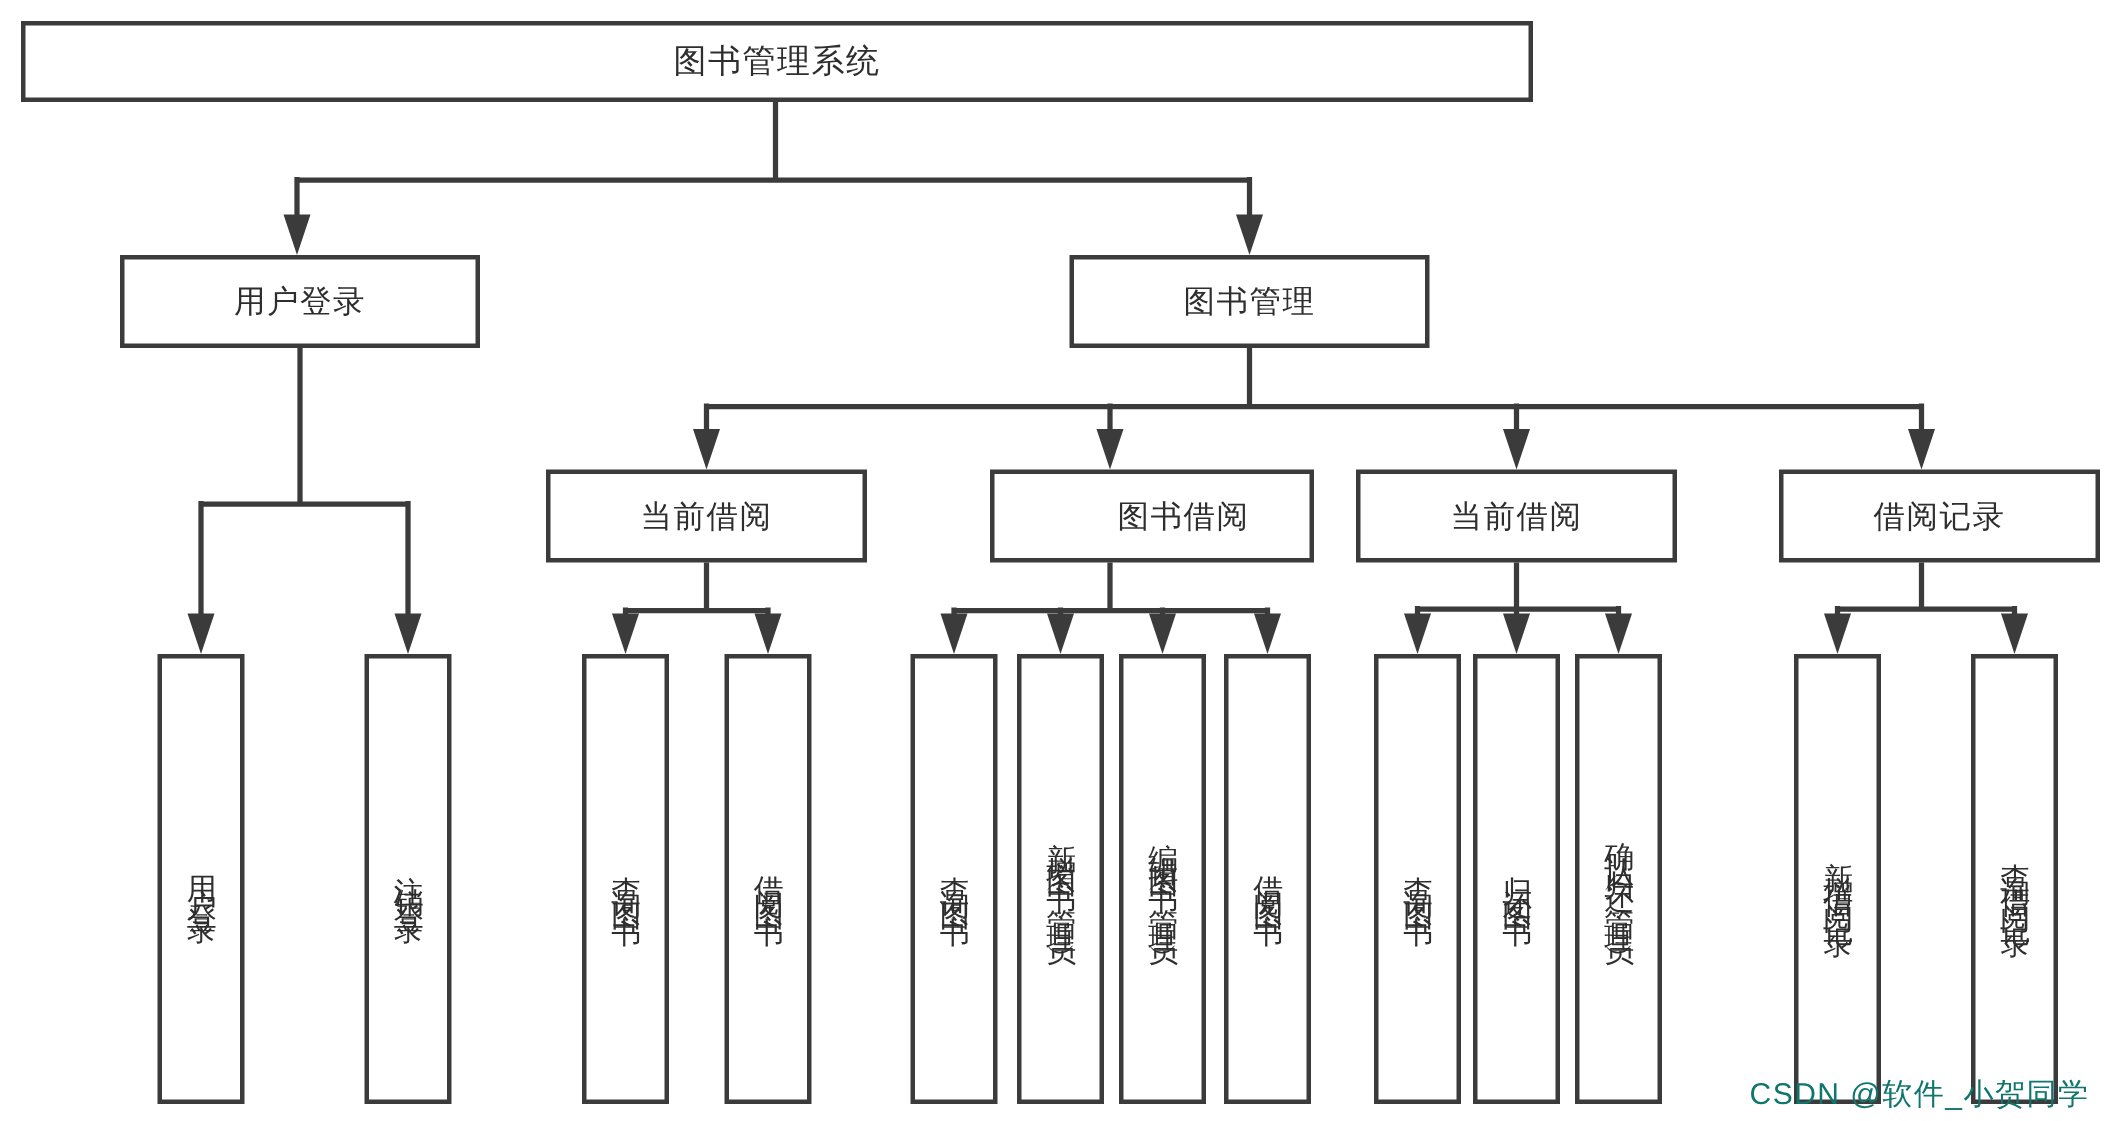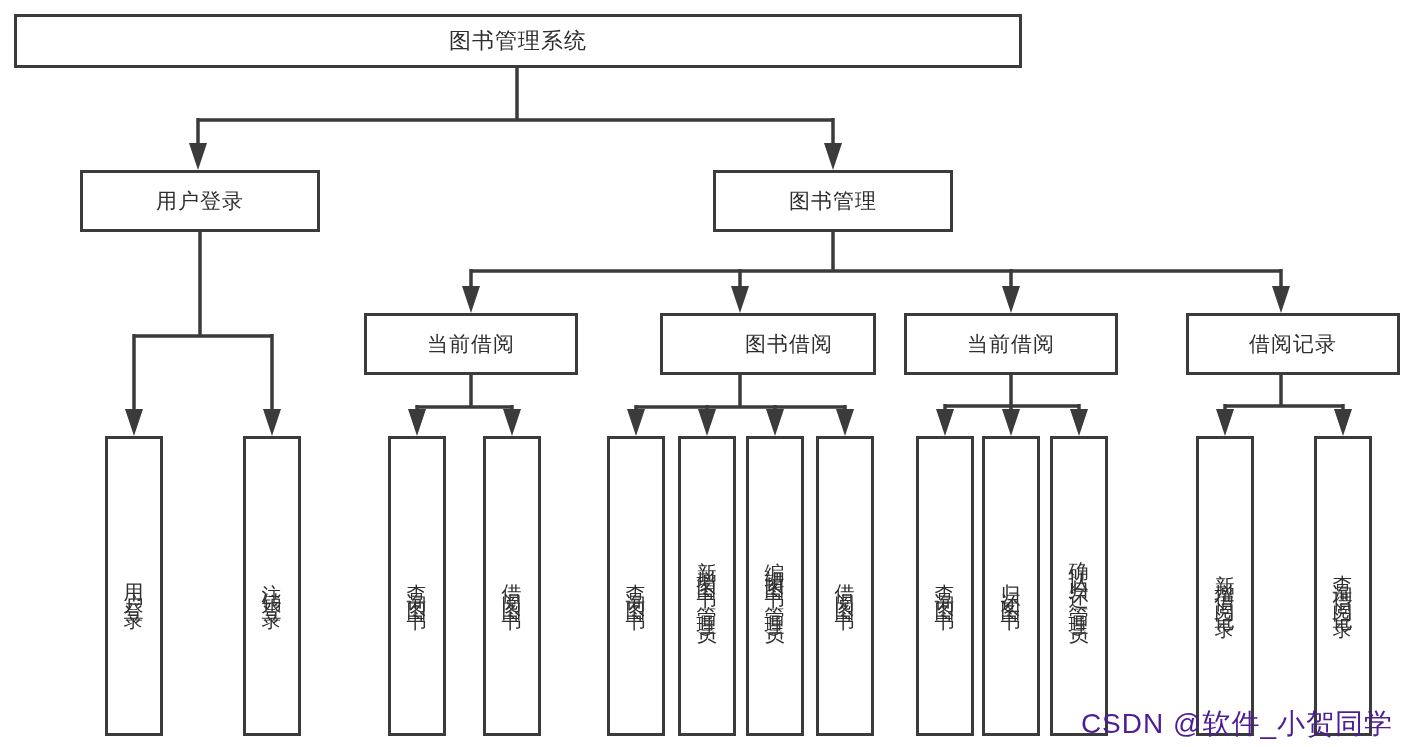--- a/index.html
+++ b/index.html
@@ -22,21 +22,21 @@
   .h { height:62px; font-size:21px; letter-spacing:1px; }
   .root { left:14px; top:14px; width:1008px; height:54px; font-size:22px; letter-spacing:1px; }
   .v { top:436px; width:58px; height:300px; }
   .vt {
     writing-mode:vertical-rl; text-orientation:mixed;
     font-size:20px; line-height:1; letter-spacing:9px;
     color:#2e2e2e; white-space:nowrap;
   }
   .watermark {
     position:absolute; right:12px; bottom:4px;
-    font-size:28px; color:#4c1d95; letter-spacing:1px; z-index:5;
+    font-size:20px; color:#0f766e; letter-spacing:1px; z-index:5;
   }
 </style>
 </head>
 <body>
 
 <div class="canvas">
 
   <svg class="connectors" width="1405" height="747">
     <g>
       <path d="M517 66 V120 M198 120 H833 M198 118 V146 M833 118 V146"></path>

